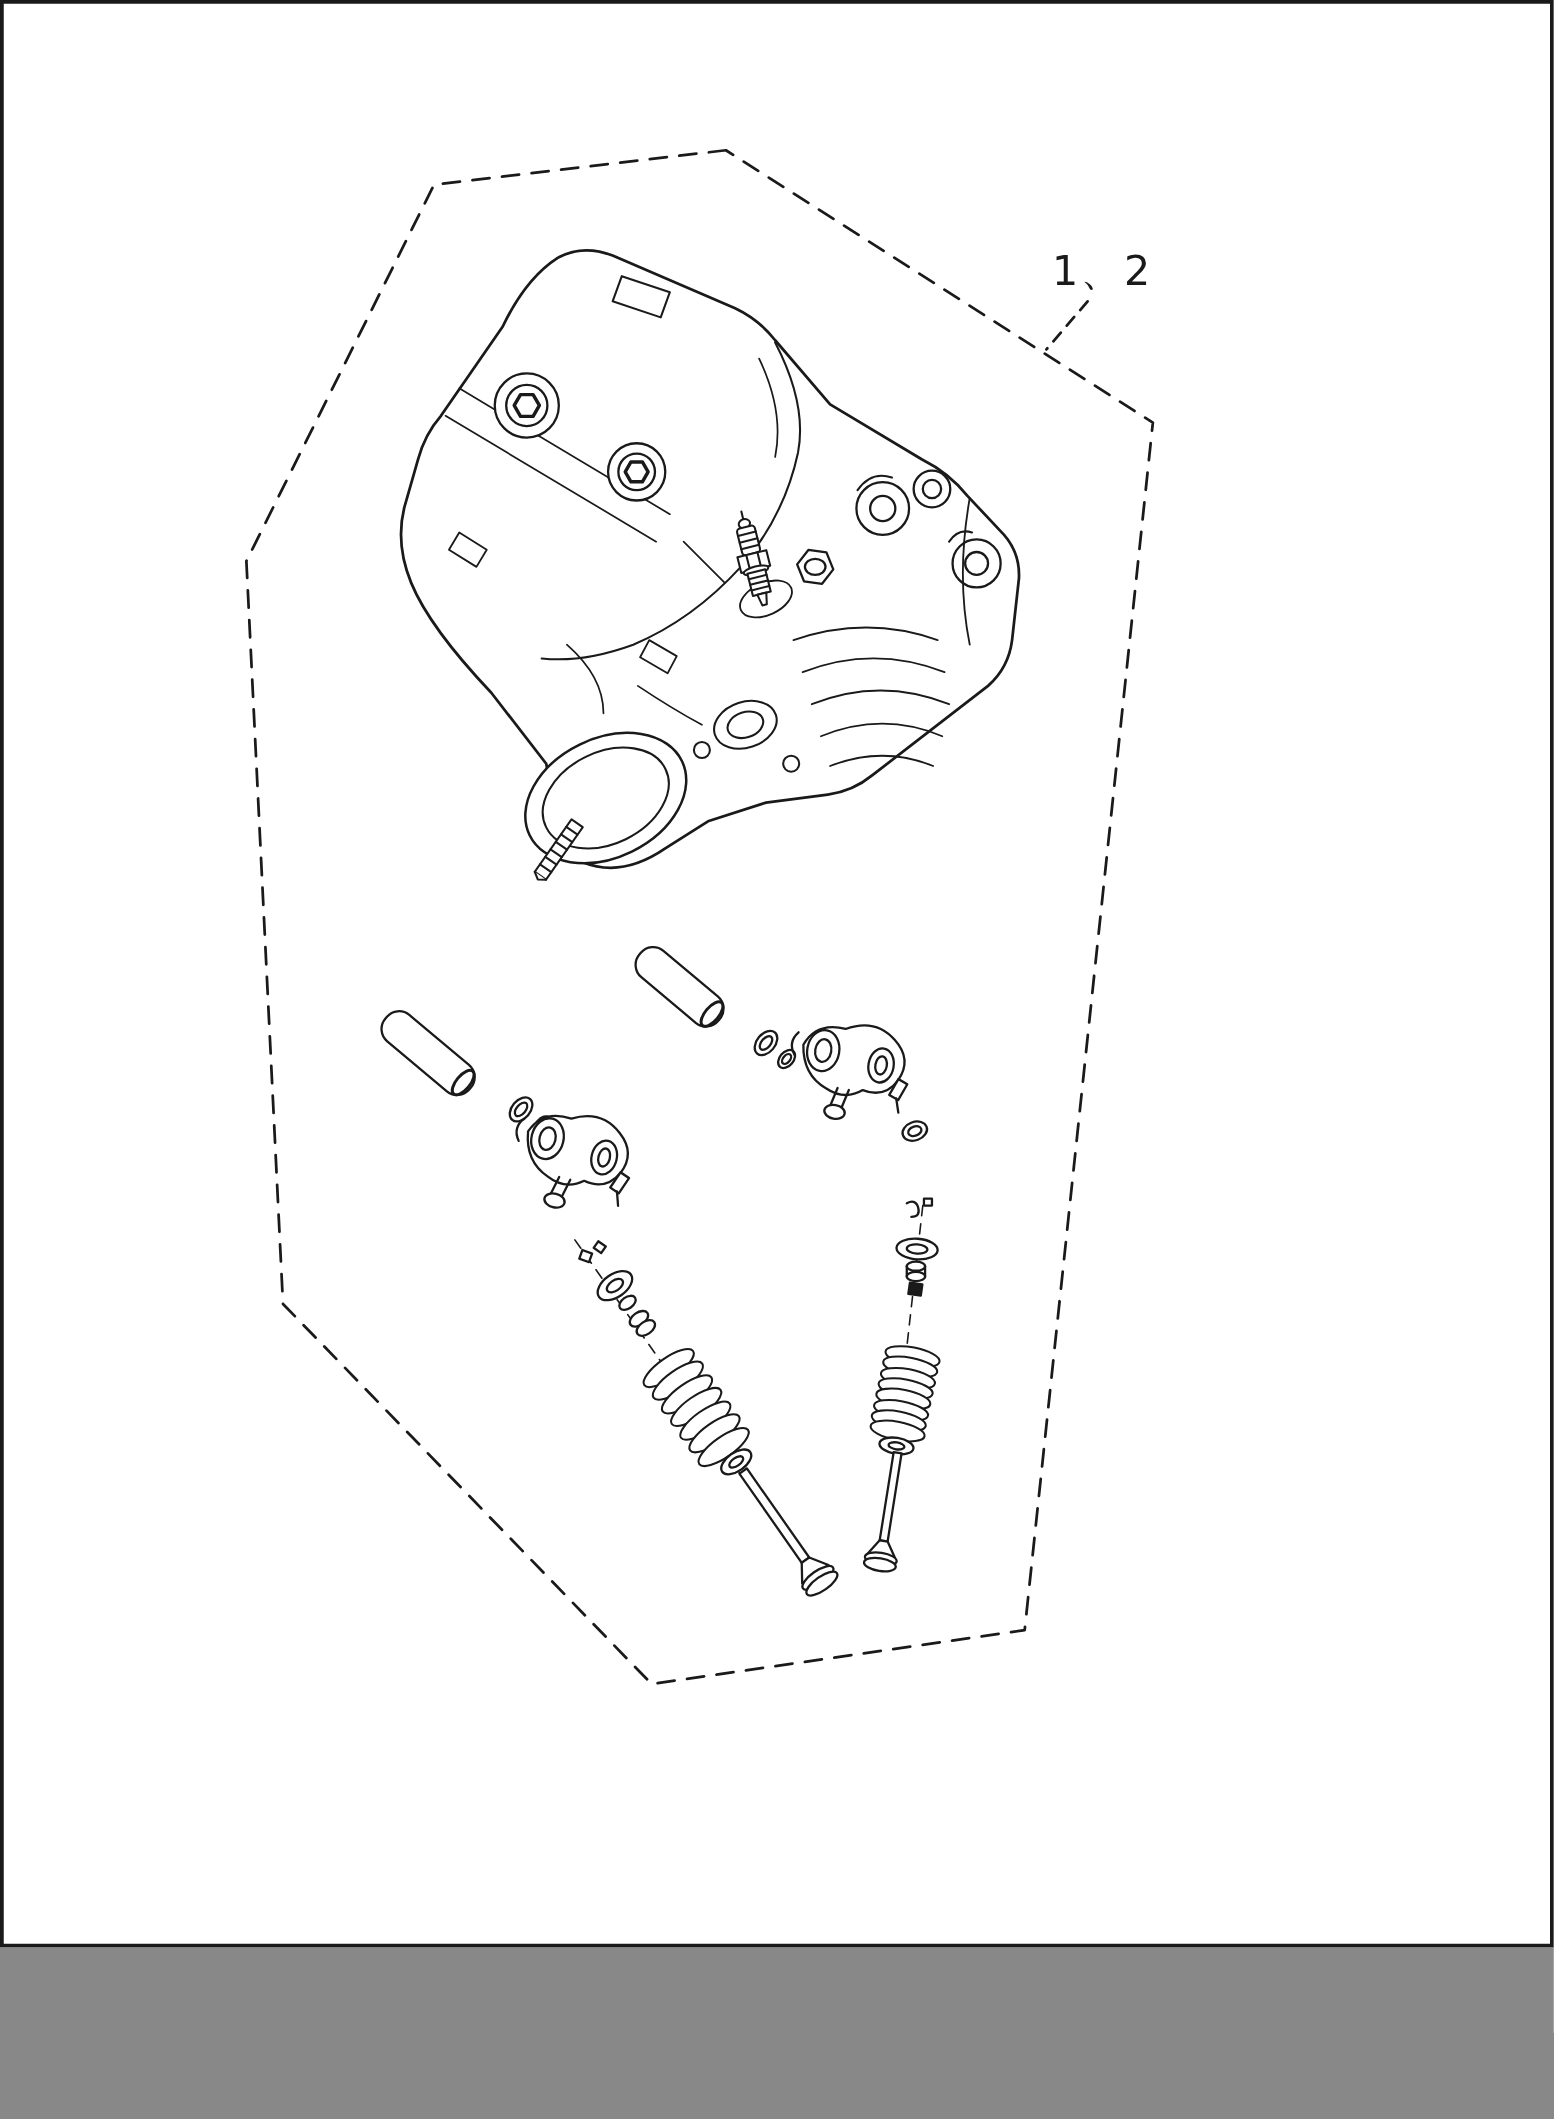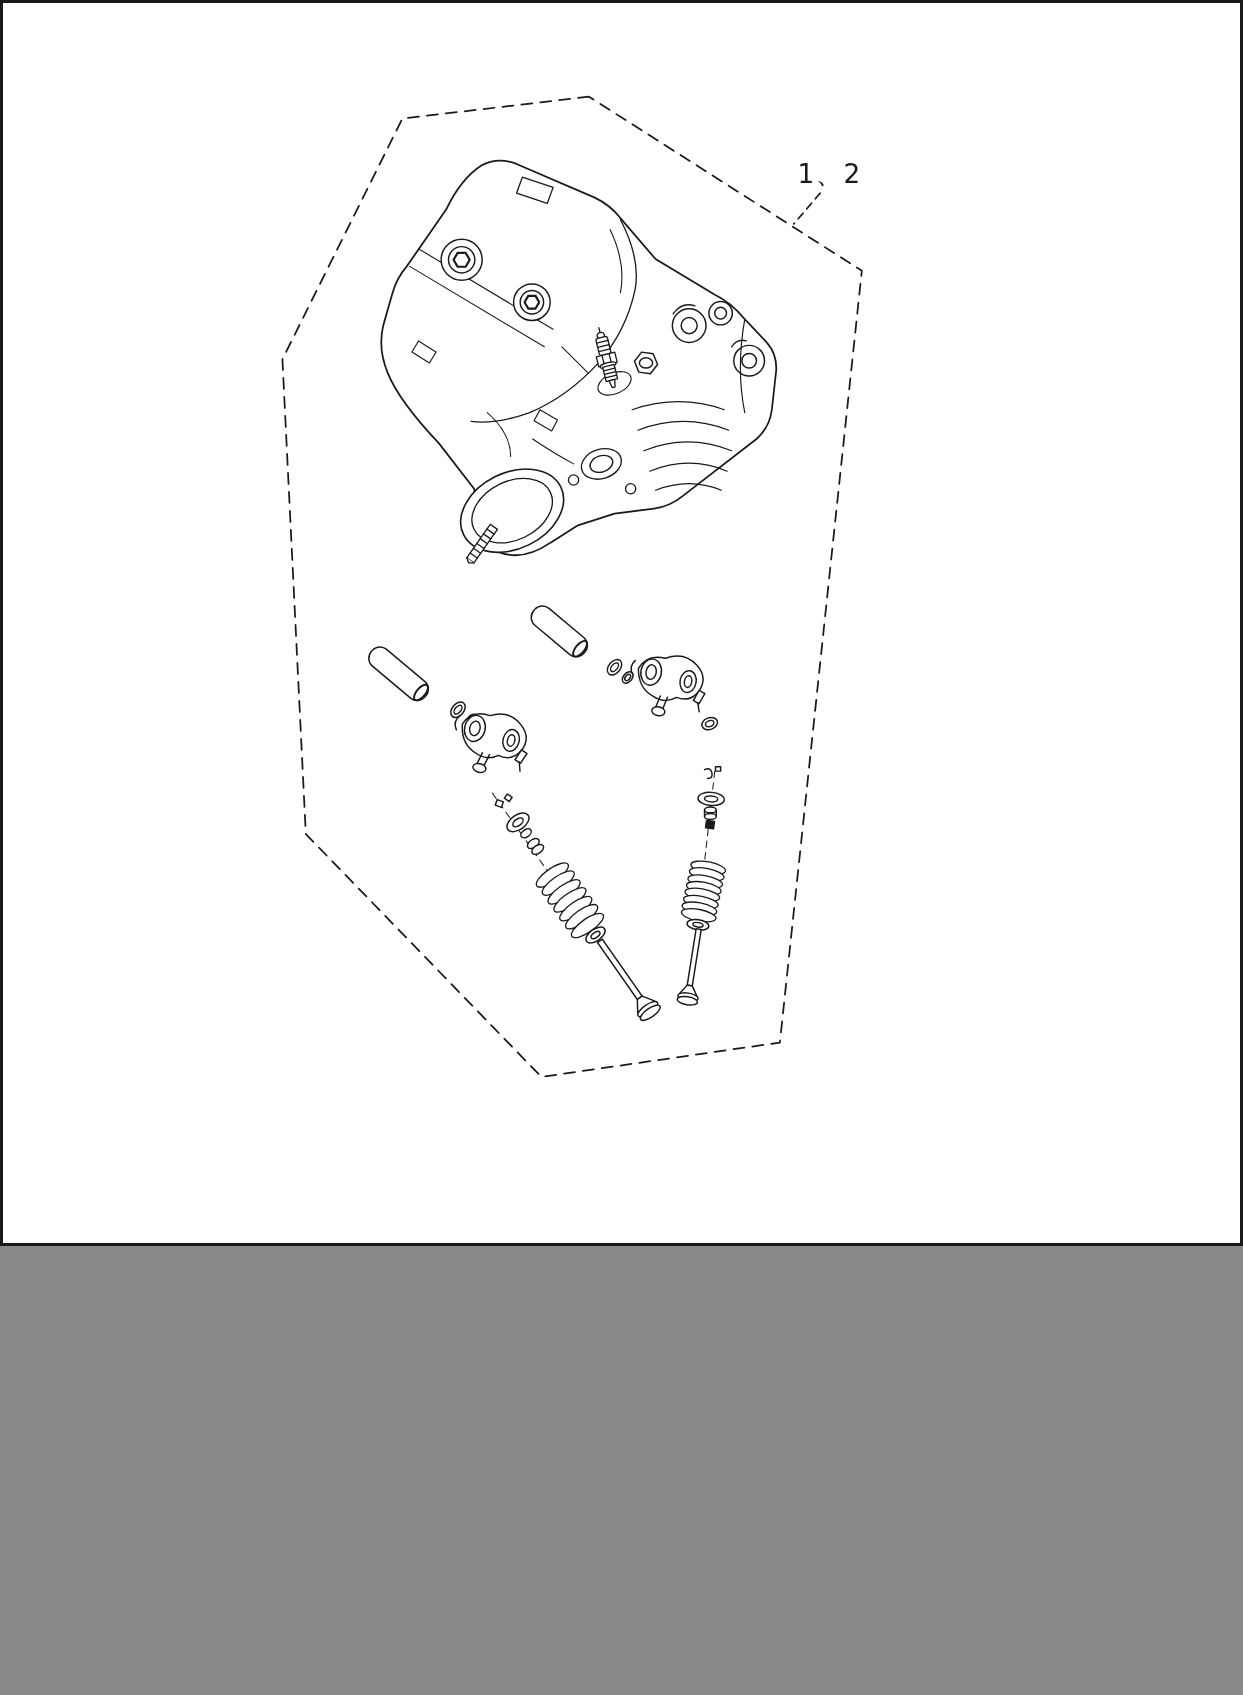--- a/index.html
+++ b/index.html
@@ -2,21 +2,21 @@
 <html style="--line: #1a1a1a; --bg: #ffffff;"><head>
 <meta charset="utf-8">
 <style>
   :root{
     --line:#1a1a1a;
     --bg:#ffffff;
   }
   html,body{margin:0;padding:0;background:#888;}
   .page{
     position:relative;
-    width:1243px;height:1246px;
+    width:1243px;height:1558px;
     background:var(--bg);
     border:3px solid var(--line);
     box-sizing:border-box;
     overflow:hidden;
     margin:0 auto;
     font-family:"DejaVu Sans", sans-serif;
   }
   .page svg{position:absolute;left:0;top:0;width:100%;height:100%;color:var(--line);}
   text.callout{
     font-family:"DejaVu Sans", sans-serif;

